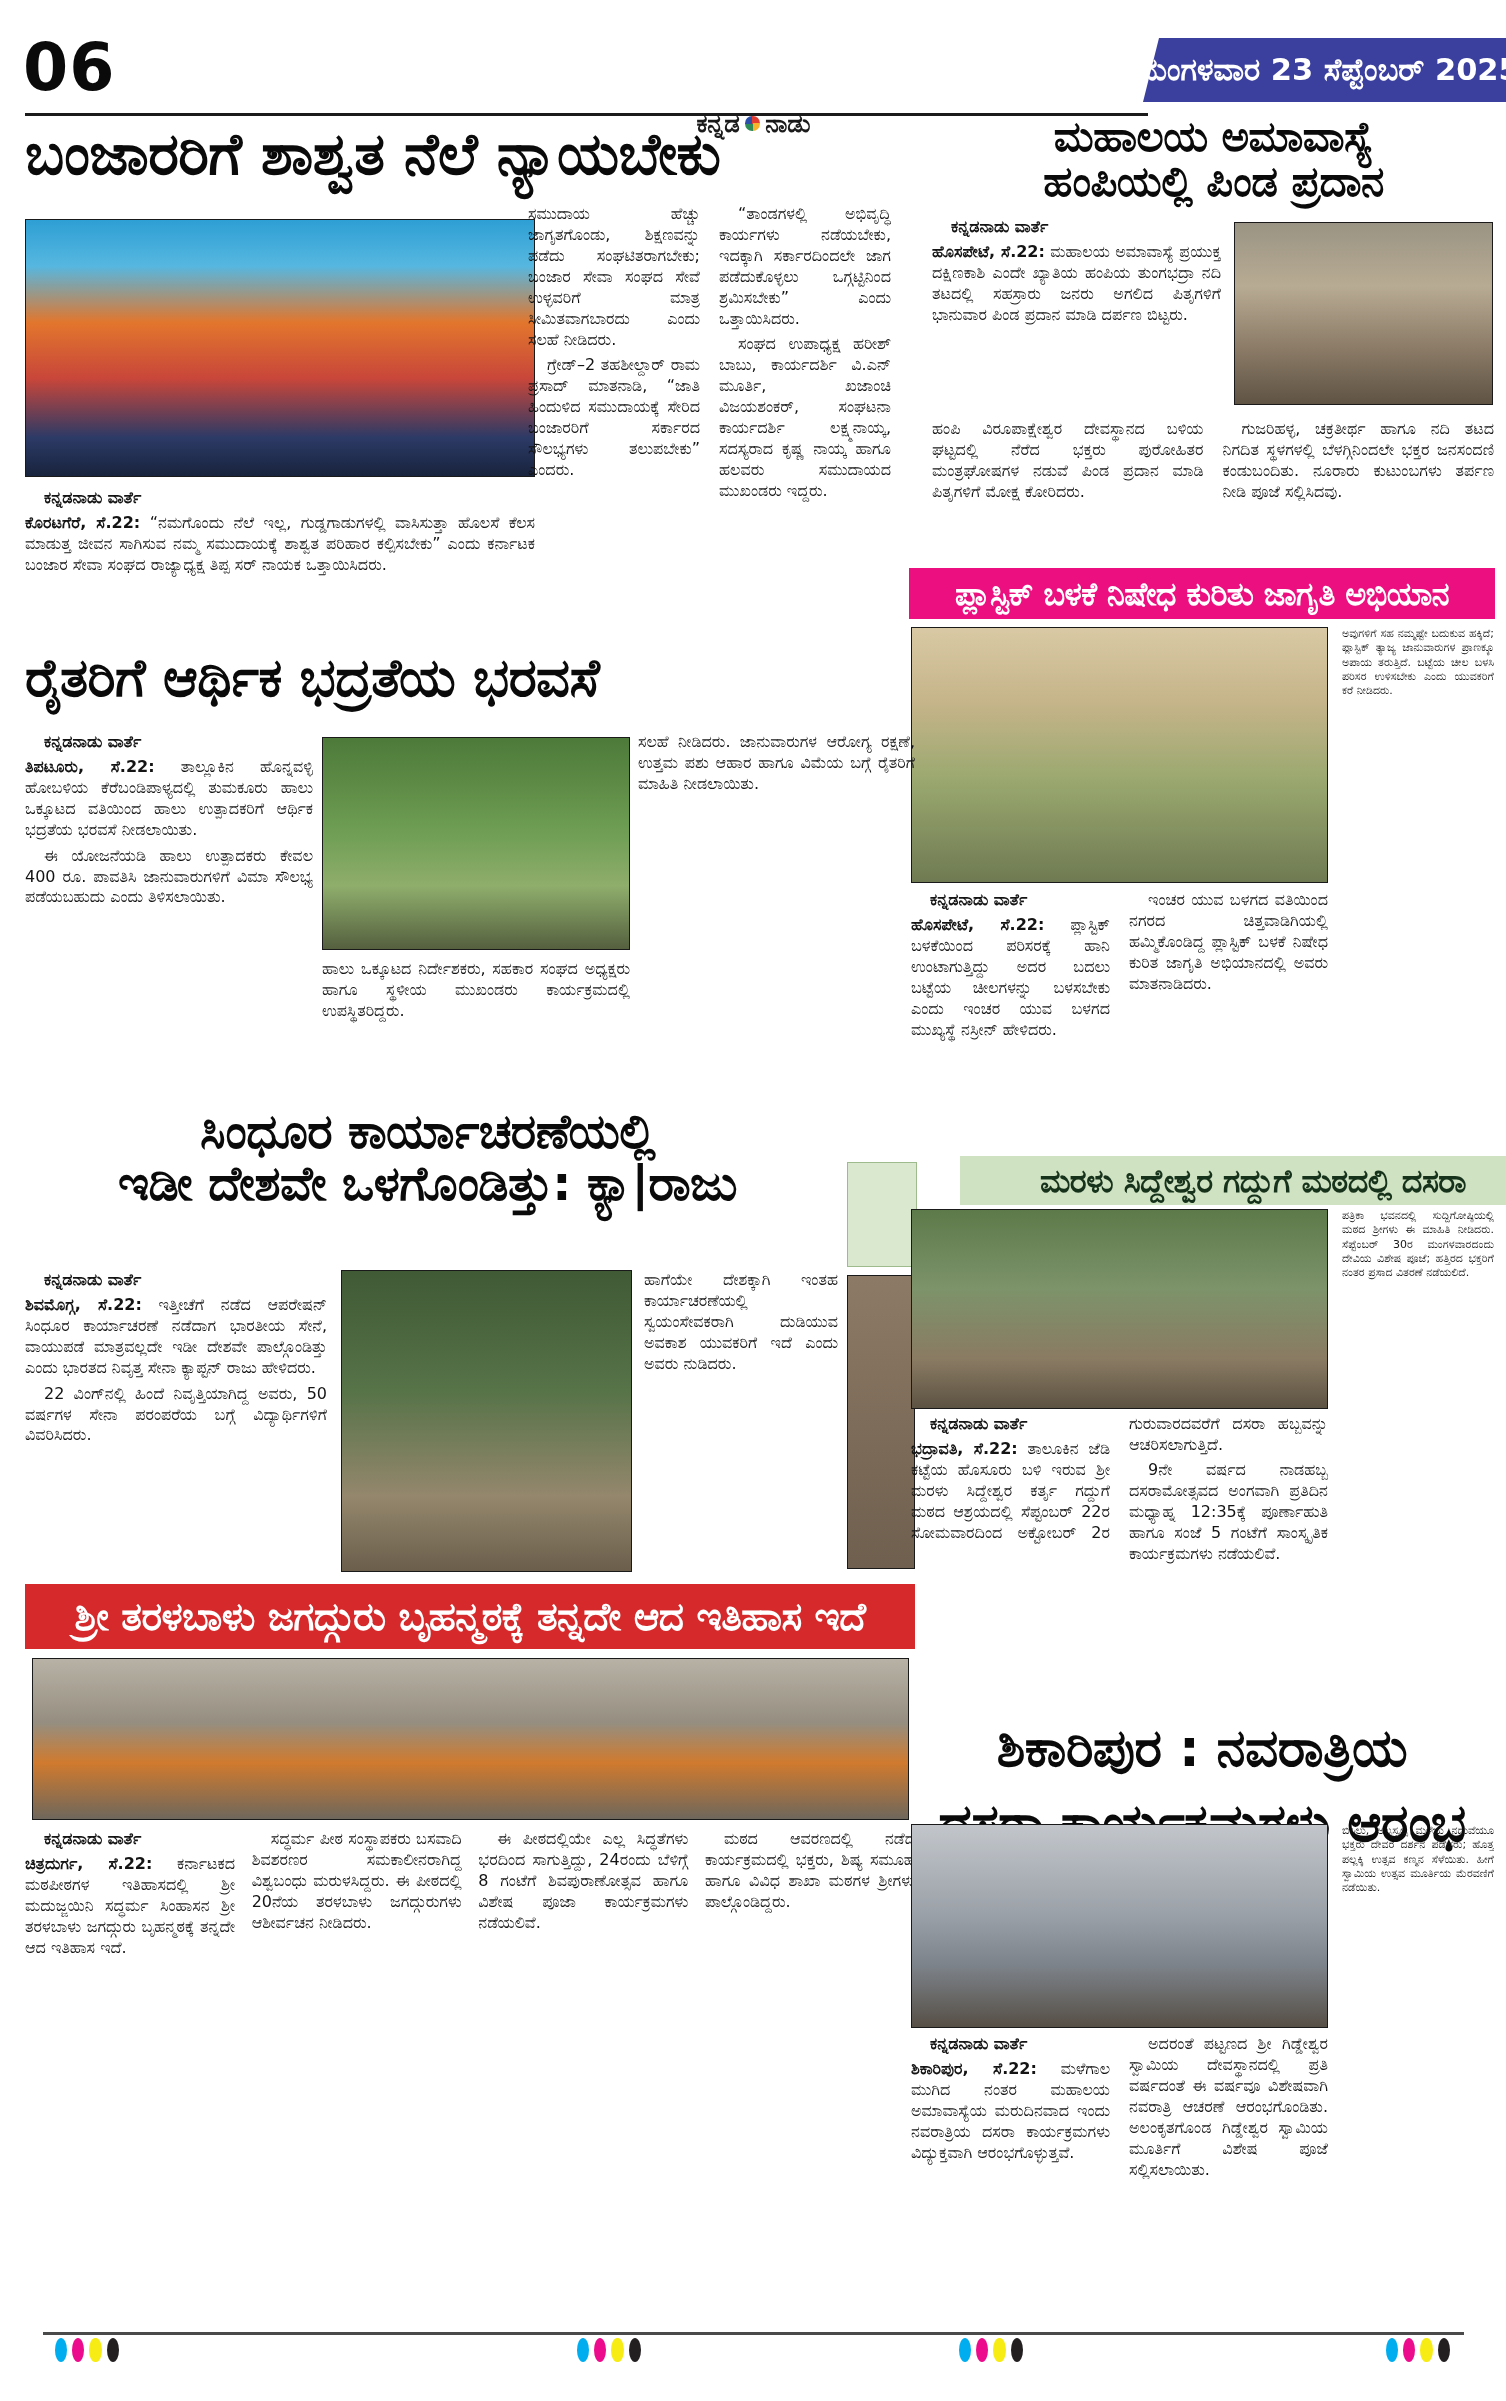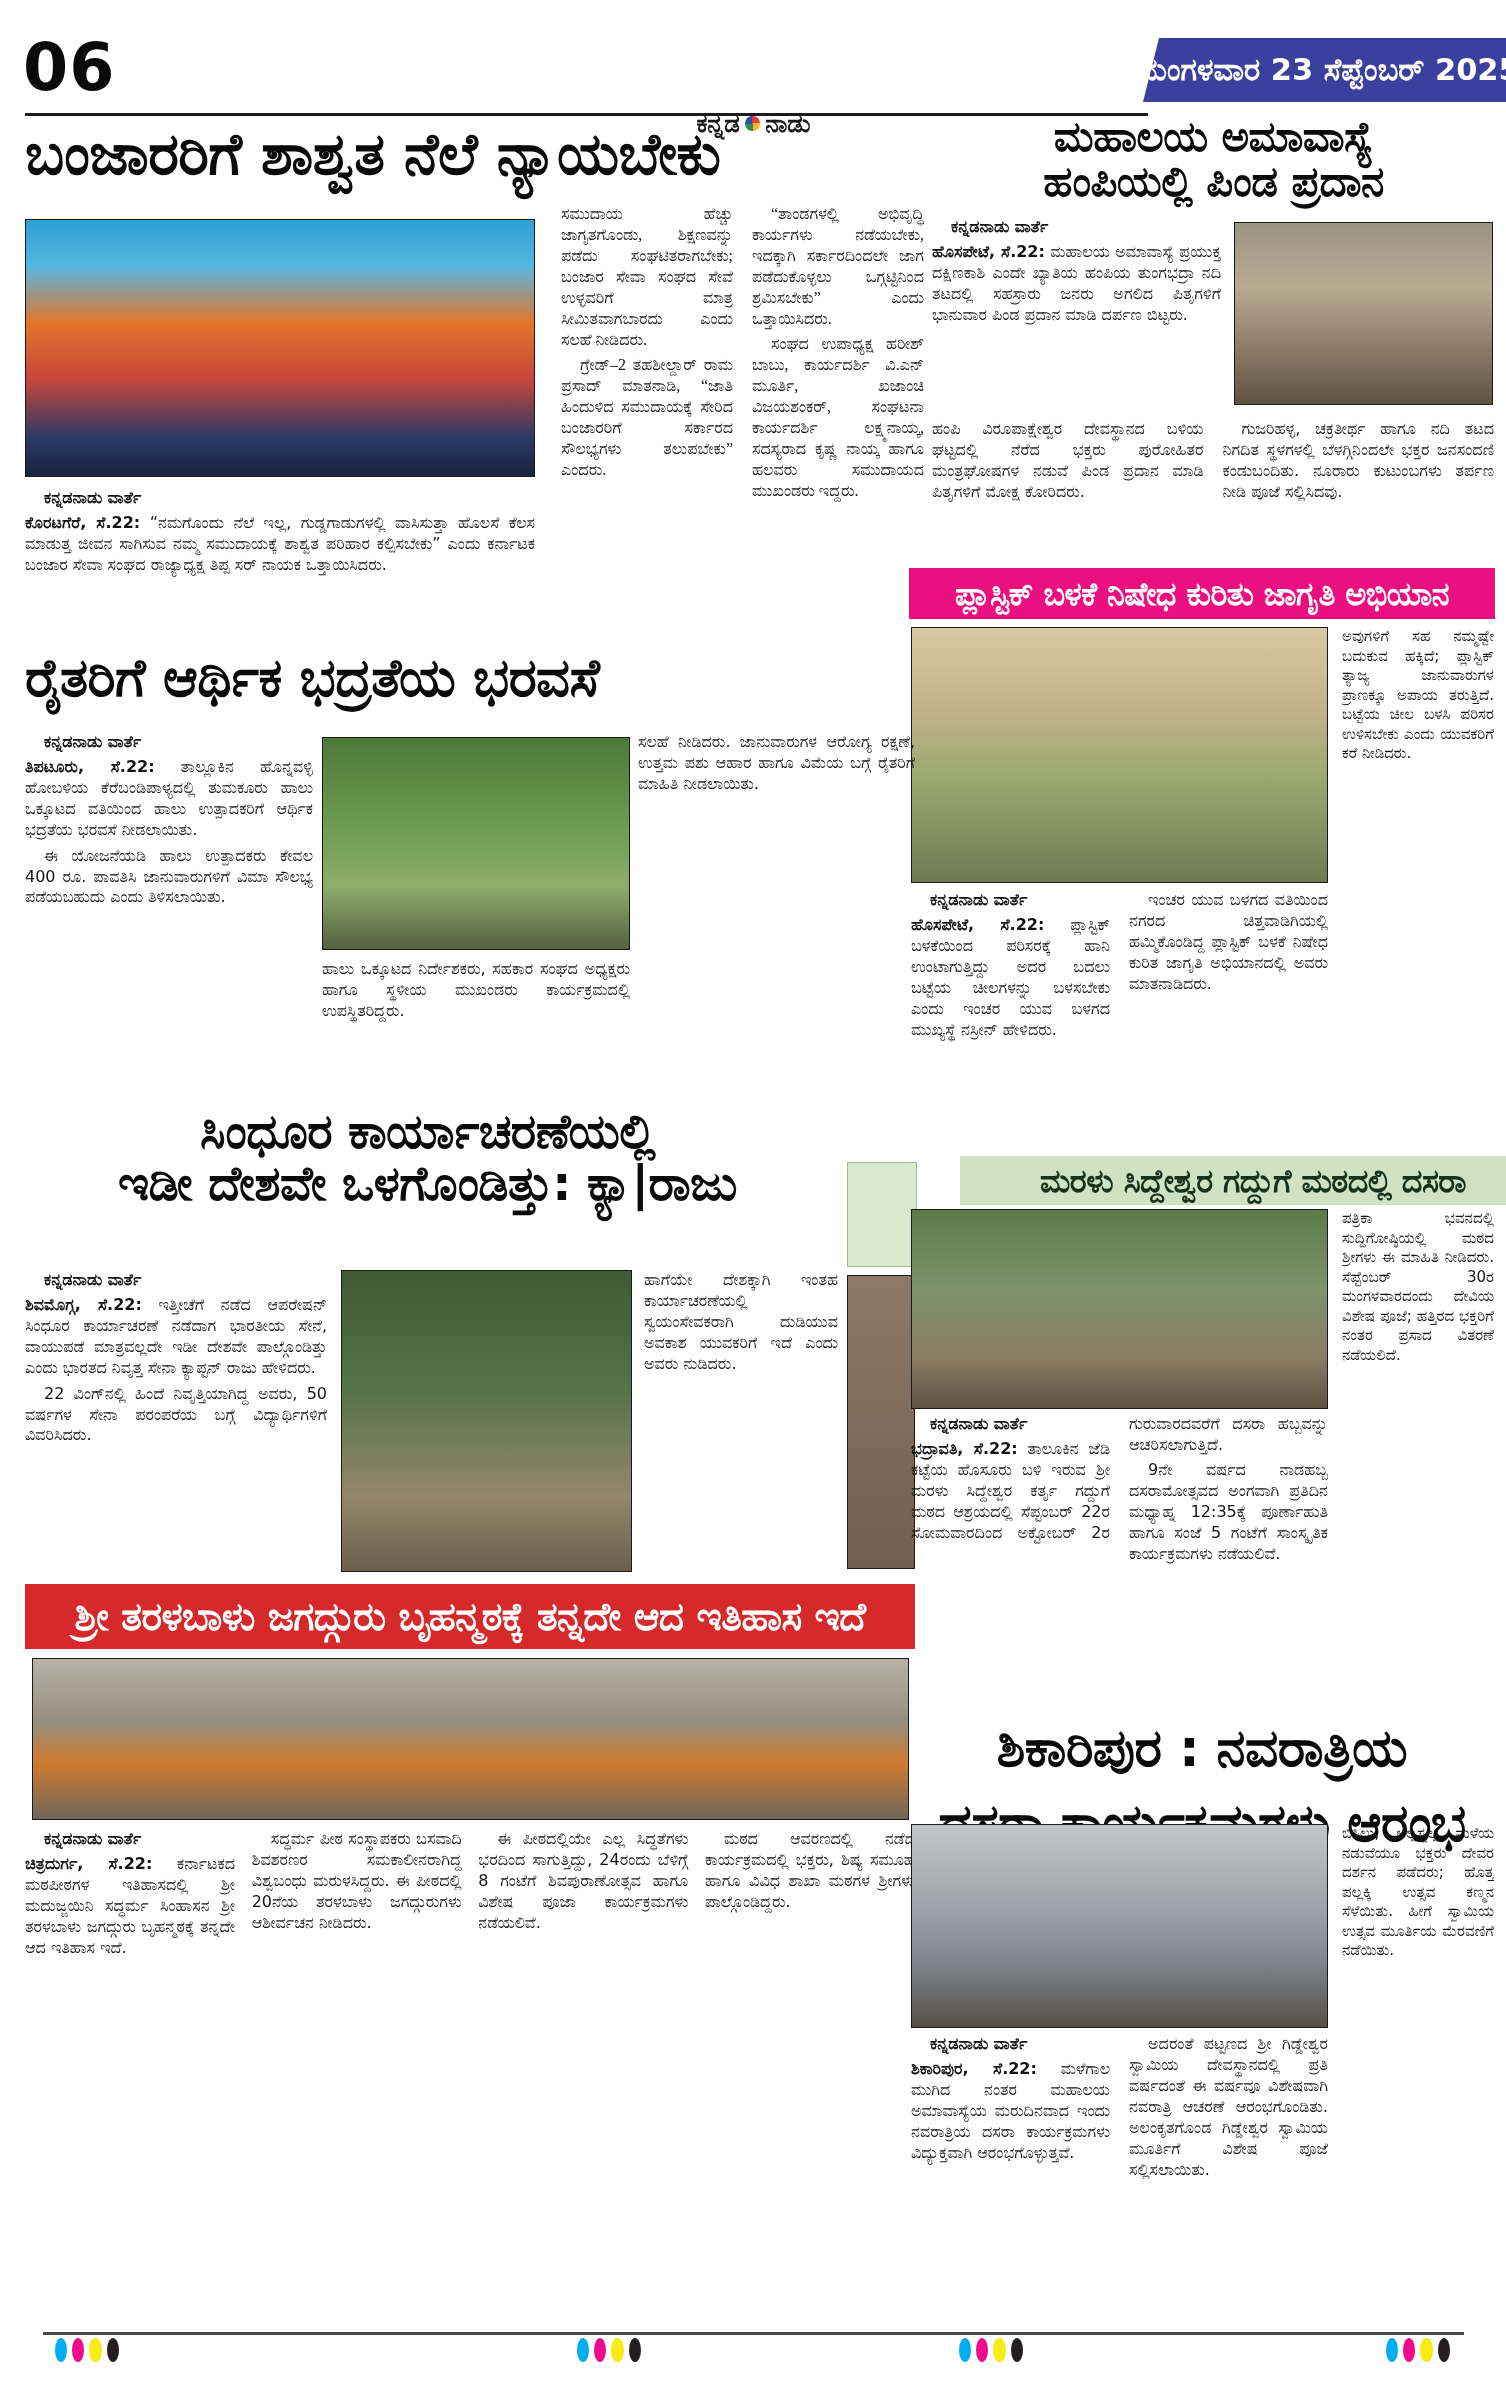--- a/index.html
+++ b/index.html
@@ -22,21 +22,21 @@
   
   .headline{font-weight:800;color:#0a0a0a;line-height:1.08;letter-spacing:-0.6px;}
   .center{text-align:center;}
   .bodytext{font-size:16px;line-height:1.31;text-align:justify;color:#141414;word-break:break-word;}
   .bodytext p{margin:0 0 4.4px 0;text-indent:19px;}
   .bodytext p.nofirst{text-indent:0;}
   .credit{font-weight:800;font-size:16px;margin:0 0 2.2px 0;text-indent:0;}
   .dl{font-weight:800;}
   .cols2{column-count:2;column-gap:19px;}
   .cols4{column-count:4;column-gap:16.6px;}
-  .smalltext{font-size:15px;line-height:1.3;}
+  .smalltext{font-size:11px;line-height:1.3;}
   
   .banner{display:flex;align-items:center;justify-content:center;font-weight:800;letter-spacing:-0.6px;}
   
   .photo{border:1.7px solid #1a1a1a;box-sizing:border-box;}
   .ph-banjara{background:linear-gradient(180deg,#2e9fd4 0%,#56b7e0 18%,#e2762d 40%,#c8463a 62%,#2c3a66 85%,#19233d 100%);}
   .ph-mahalaya{background:linear-gradient(180deg,#9a9484 0%,#b8ab93 35%,#8a7a66 70%,#5f5344 100%);}
   .ph-raita{background:linear-gradient(180deg,#4d7a39 0%,#6f9e54 45%,#8fae6c 70%,#55603f 100%);}
   .ph-plastic{background:linear-gradient(180deg,#d9c9a4 0%,#c5b489 30%,#9aa86f 60%,#6f7a52 100%);}
   .ph-maralu{background:linear-gradient(180deg,#5d7a4a 0%,#7d936a 40%,#8a7b63 75%,#5d5343 100%);}
   .ph-sindhoora{background:linear-gradient(180deg,#3f5a35 0%,#577348 40%,#94876d 75%,#6b5f4c 100%);}
@@ -74,21 +74,21 @@
   <div class="abs photo ph-banjara" style="left:25px;top:219px;width:510px;height:258px;"></div>
 
   <div class="abs bodytext" style="left:25px;top:488px;width:510px;height:145px;overflow:hidden;">
     <p class="credit">ಕನ್ನಡನಾಡು ವಾರ್ತೆ</p>
     <p class="nofirst">
       <span class="dl">ಕೊರಟಗೆರೆ, ಸೆ.22:</span>
       <span>“ನಮಗೊಂದು ನೆಲೆ ಇಲ್ಲ, ಗುಡ್ಡಗಾಡುಗಳಲ್ಲಿ ವಾಸಿಸುತ್ತಾ ಹೊಲಸೆ ಕೆಲಸ ಮಾಡುತ್ತ ಜೀವನ ಸಾಗಿಸುವ ನಮ್ಮ ಸಮುದಾಯಕ್ಕೆ ಶಾಶ್ವತ ಪರಿಹಾರ ಕಲ್ಪಿಸಬೇಕು” ಎಂದು ಕರ್ನಾಟಕ ಬಂಜಾರ ಸೇವಾ ಸಂಘದ ರಾಜ್ಯಾಧ್ಯಕ್ಷ ತಿಪ್ಪ ಸರ್ ನಾಯಕ ಒತ್ತಾಯಿಸಿದರು.</span>
     </p>
   </div>
 
-  <div class="abs bodytext cols2" style="left:561px;top:204px;width:363px;height:430px;overflow:hidden;font-family:Liberation Serif, serif;">
+  <div class="abs bodytext cols2" style="left:528px;top:204px;width:363px;height:430px;overflow:hidden;">
     <p class="nofirst">ಸಮುದಾಯ ಹೆಚ್ಚು ಜಾಗೃತಗೊಂಡು, ಶಿಕ್ಷಣವನ್ನು ಪಡೆದು ಸಂಘಟಿತರಾಗಬೇಕು; ಬಂಜಾರ ಸೇವಾ ಸಂಘದ ಸೇವೆ ಉಳ್ಳವರಿಗೆ ಮಾತ್ರ ಸೀಮಿತವಾಗಬಾರದು ಎಂದು ಸಲಹೆ ನೀಡಿದರು.</p>
     <p>ಗ್ರೇಡ್–2 ತಹಶೀಲ್ದಾರ್ ರಾಮ ಪ್ರಸಾದ್ ಮಾತನಾಡಿ, “ಜಾತಿ ಹಿಂದುಳಿದ ಸಮುದಾಯಕ್ಕೆ ಸೇರಿದ ಬಂಜಾರರಿಗೆ ಸರ್ಕಾರದ ಸೌಲಭ್ಯಗಳು ತಲುಪಬೇಕು” ಎಂದರು.</p>
     <p>“ತಾಂಡಗಳಲ್ಲಿ ಅಭಿವೃದ್ಧಿ ಕಾರ್ಯಗಳು ನಡೆಯಬೇಕು, ಇದಕ್ಕಾಗಿ ಸರ್ಕಾರದಿಂದಲೇ ಜಾಗ ಪಡೆದುಕೊಳ್ಳಲು ಒಗ್ಗಟ್ಟಿನಿಂದ ಶ್ರಮಿಸಬೇಕು” ಎಂದು ಒತ್ತಾಯಿಸಿದರು.</p>
     <p>ಸಂಘದ ಉಪಾಧ್ಯಕ್ಷ ಹರೀಶ್ ಬಾಬು, ಕಾರ್ಯದರ್ಶಿ ವಿ.ಎನ್ ಮೂರ್ತಿ, ಖಜಾಂಚಿ ವಿಜಯಶಂಕರ್, ಸಂಘಟನಾ ಕಾರ್ಯದರ್ಶಿ ಲಕ್ಷ್ಮನಾಯ್ಕ, ಸದಸ್ಯರಾದ ಕೃಷ್ಣ ನಾಯ್ಕ ಹಾಗೂ ಹಲವರು ಸಮುದಾಯದ ಮುಖಂಡರು ಇದ್ದರು.</p>
   </div>
 
   <div class="abs headline center" style="left:932px;top:114px;width:563px;font-size:42px;">
     <div>ಮಹಾಲಯ ಅಮಾವಾಸ್ಯೆ</div>
     <div>ಹಂಪಿಯಲ್ಲಿ ಪಿಂಡ ಪ್ರದಾನ</div>
   </div>

